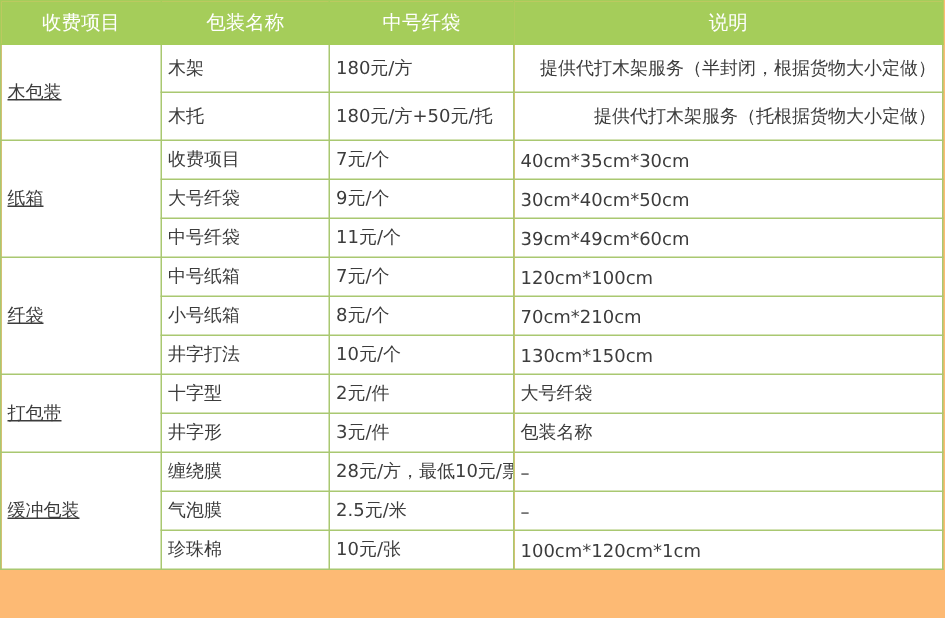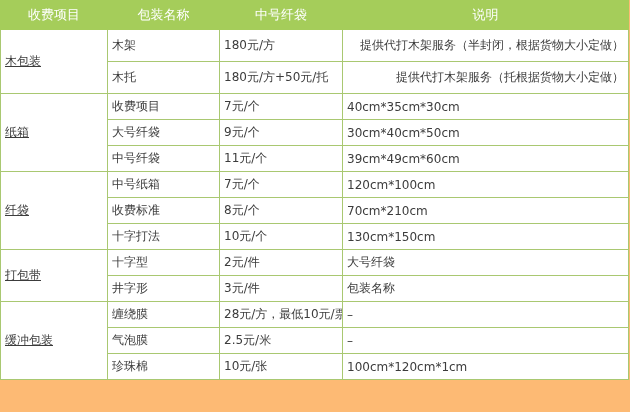--- a/index.html
+++ b/index.html
@@ -97,26 +97,26 @@
           <td>11元/个</td>
           <td>39cm*49cm*60cm</td>
         </tr>
         <tr>
           <td class="group-cell" rowspan="3">纤袋</td>
           <td>中号纸箱</td>
           <td>7元/个</td>
           <td>120cm*100cm</td>
         </tr>
         <tr>
-          <td>收费标准</td>
+          <td>小号纸箱</td>
           <td>8元/个</td>
           <td>70cm*210cm</td>
         </tr>
         <tr>
-          <td>十字打法</td>
+          <td>井字打法</td>
           <td>10元/个</td>
           <td>130cm*150cm</td>
         </tr>
         <tr>
           <td class="group-cell" rowspan="2">打包带</td>
           <td>十字型</td>
           <td>2元/件</td>
           <td>大号纤袋</td>
         </tr>
         <tr>

